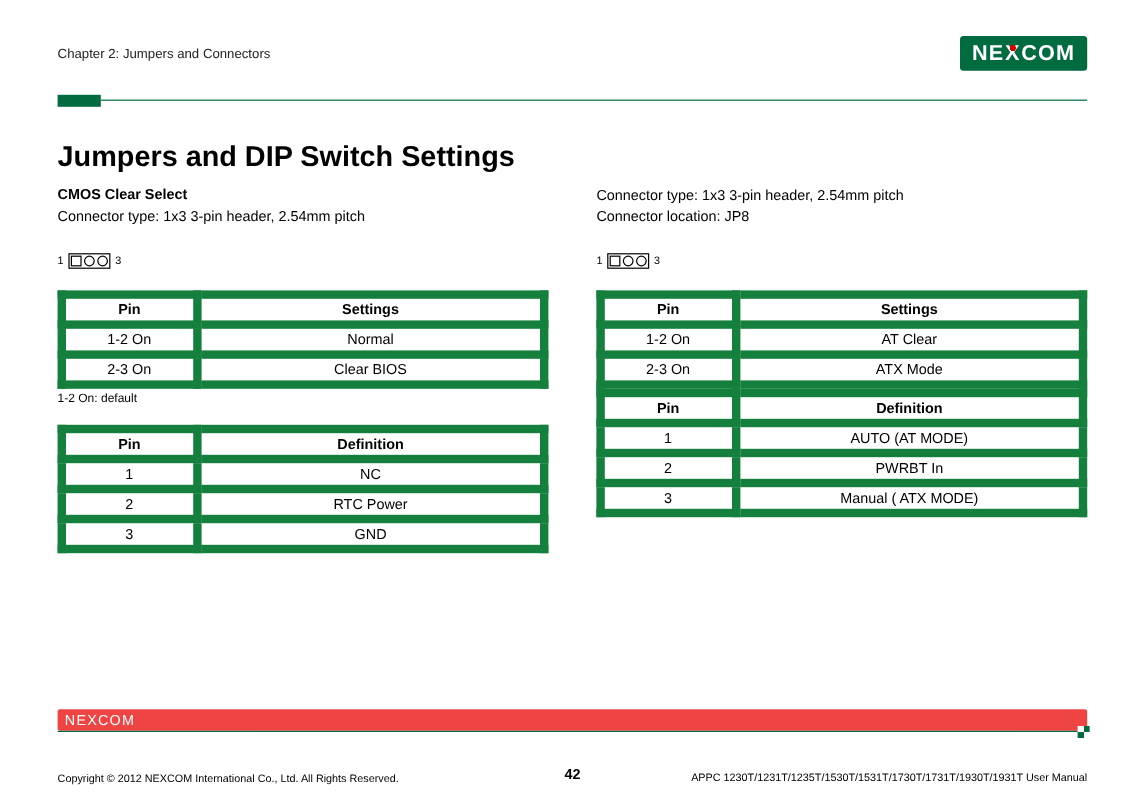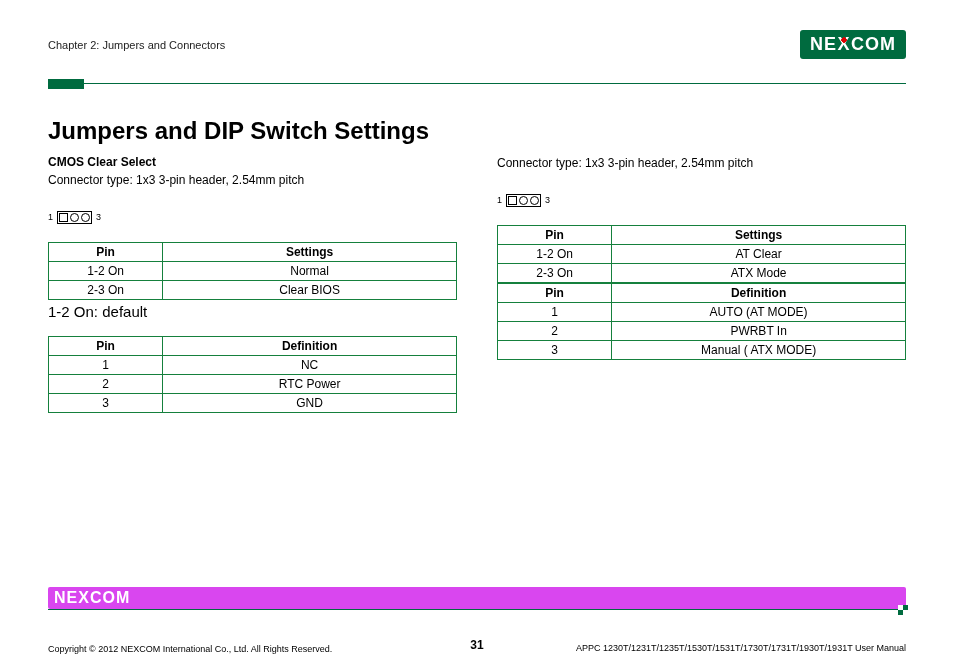--- a/index.html
+++ b/index.html
@@ -18,29 +18,29 @@
     .columns { display:flex; gap: 40px; }
     .col { flex:1; }
     .section-title { font-size: 12px; font-weight: bold; margin-bottom: 3px; }
     .body-text { font-size: 12px; line-height: 1.4; }
     .pin-diagram { display:flex; align-items:center; gap:4px; margin: 22px 0 18px 0; }
     .pin-num { font-size: 9px; }
     .pin-box { border:1px solid #000; display:flex; padding:1px; gap:2px; }
     .pin-sq { width:9px; height:9px; border:1px solid #000; }
     .pin-circ { width:9px; height:9px; border:1px solid #000; border-radius:50%; }
     table { width: 100%; border-collapse: collapse; font-size: 12px; }
-    th, td { border:1px solid #15803d; padding: 2px 6px; text-align:center; }
+    th, td { border:7px solid #15803d; padding: 2px 6px; text-align:center; }
     th { font-weight: bold; }
     .col-pin { width: 28%; }
-    .note { font-size: 15px; margin-top: 3px; margin-bottom: 16px; }
+    .note { font-size: 10px; margin-top: 3px; margin-bottom: 16px; }
     .footer { position:absolute; bottom: 18px; left:48px; right:48px; }
     .footer-rule { height:1px; background:#006b3f; margin-bottom:4px; position:relative;}
     .footer-rule::after{content:""; position:absolute; right:-2px; top:-4px; width:10px; height:10px; background: conic-gradient(#006b3f 0 25%, #fff 0 50%, #006b3f 0 75%, #fff 0); }
     .footer-row { display:flex; justify-content:space-between; align-items:center; font-size:9px;margin-top:32px;}
-    .footer-logo { background:#d946ef; color:#fff; padding:2px 6px; border-radius:2px; font-weight:bold; font-size:16px; letter-spacing:1px;}
+    .footer-logo { background:#ef4444; color:#fff; padding:2px 6px; border-radius:2px; font-weight:normal; font-size:12px; letter-spacing:1px;}
     .page-num { font-weight:bold; font-size:12px; position:absolute; left:50%; transform:translateX(-50%); bottom:2px;}
     .copyright { margin-top:2px; }
   </style>
 </head>
 <body>
 
 <div class="page">
   <div class="header-row">
     <div class="chapter-title">Chapter 2: Jumpers and Connectors</div>
     <div class="logo-box">
@@ -108,20 +108,21 @@
         <tr>
               <td>3</td>
               <td>GND</td>
             </tr>
       </tbody>
         </table>
     </div>
 
     <div class="col">
       <div class="body-text">Connector type: 1x3 3-pin header, 2.54mm pitch</div>
+      <div class="body-text">Connector location: JP8</div>
 
       <div class="pin-diagram">
         <span class="pin-num">1</span>
         <span class="pin-box">
           <span class="pin-sq"></span>
           <span class="pin-circ"></span>
           <span class="pin-circ"></span>
         </span>
         <span class="pin-num">3</span>
       </div>
@@ -167,16 +168,16 @@
   </div>
 </div>
 
 <div class="footer">
   <div class="footer-logo">
     <span>NE</span><span>X</span><span>COM</span>
   </div>
   <div class="footer-rule"></div>
   <div class="footer-row">
     <span class="copyright">Copyright © 2012 NEXCOM International Co., Ltd. All Rights Reserved.</span>
-    <span class="page-num">31</span>
+    <span class="page-num">42</span>
     <span>APPC 1230T/1231T/1235T/1530T/1531T/1730T/1731T/1930T/1931T User Manual</span>
   </div>
 </div>
 
 </body></html>

